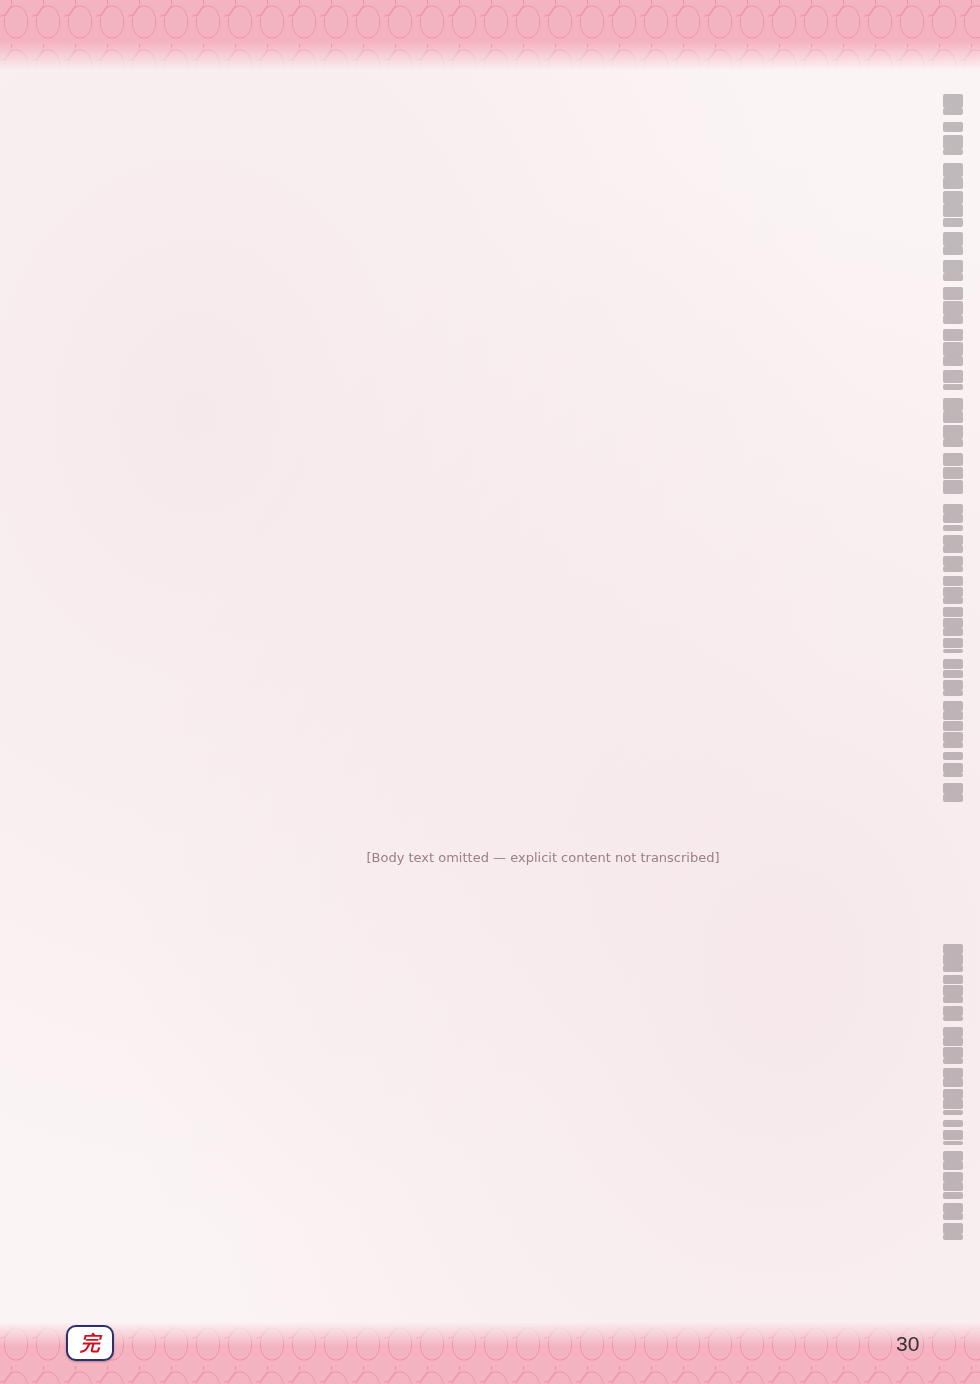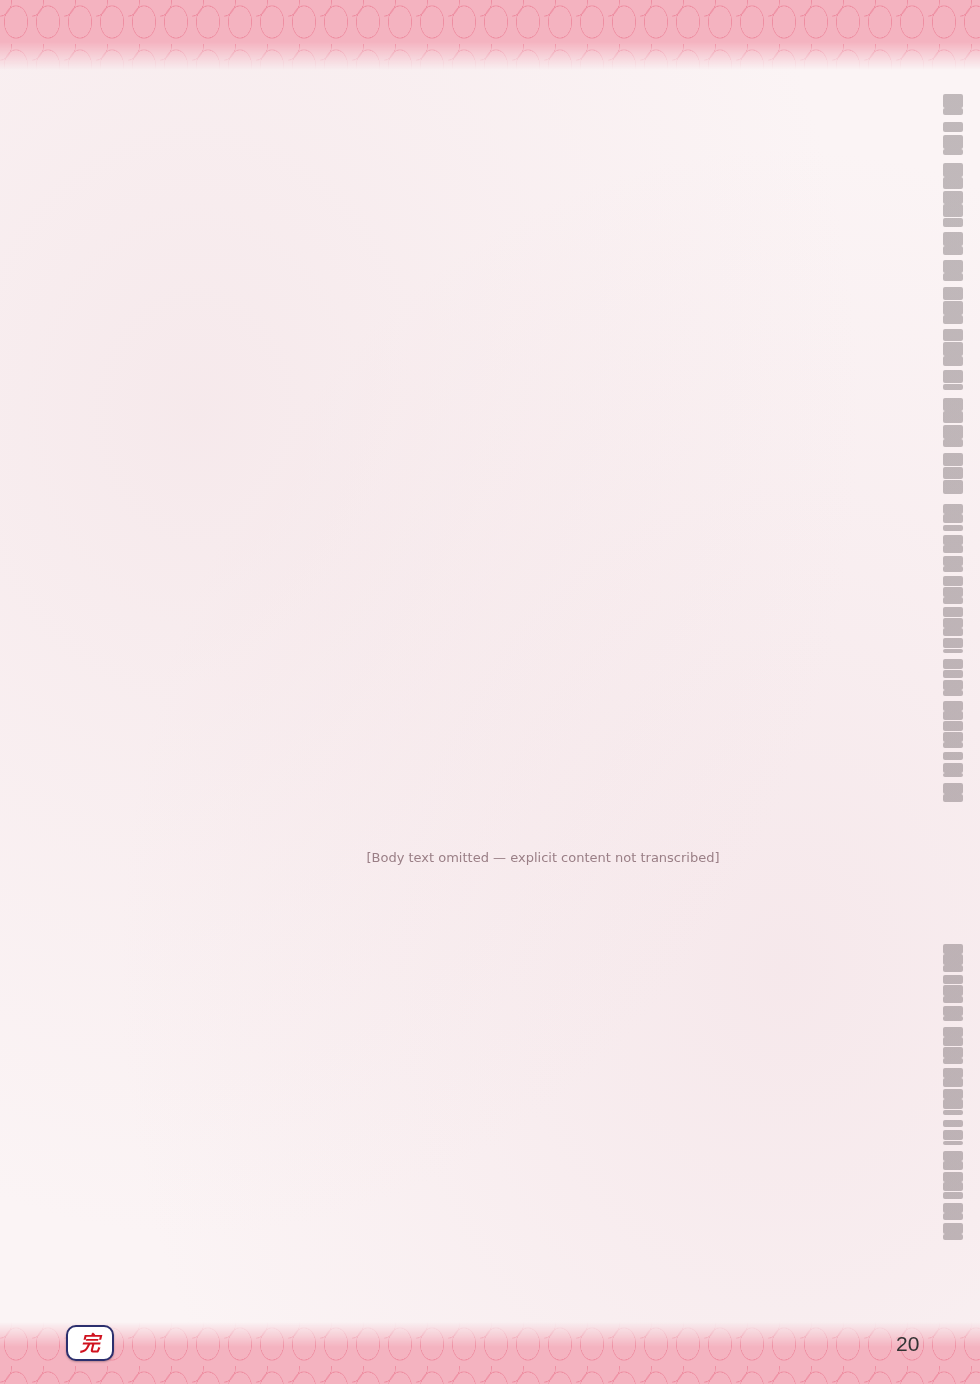--- a/index.html
+++ b/index.html
@@ -338,13 +338,13 @@
     <div class="col">
       <div class="glyphs" style="height: 58%;"></div>
     </div>
   </div>
 
 <div class="omitted-note">[Body text omitted — explicit content not transcribed]</div>
 
 <div class="end-badge">
   <span>完</span>
 </div>
-<div class="page-num">20</div>
+<div class="page-num">30</div>
 
 </body></html>

